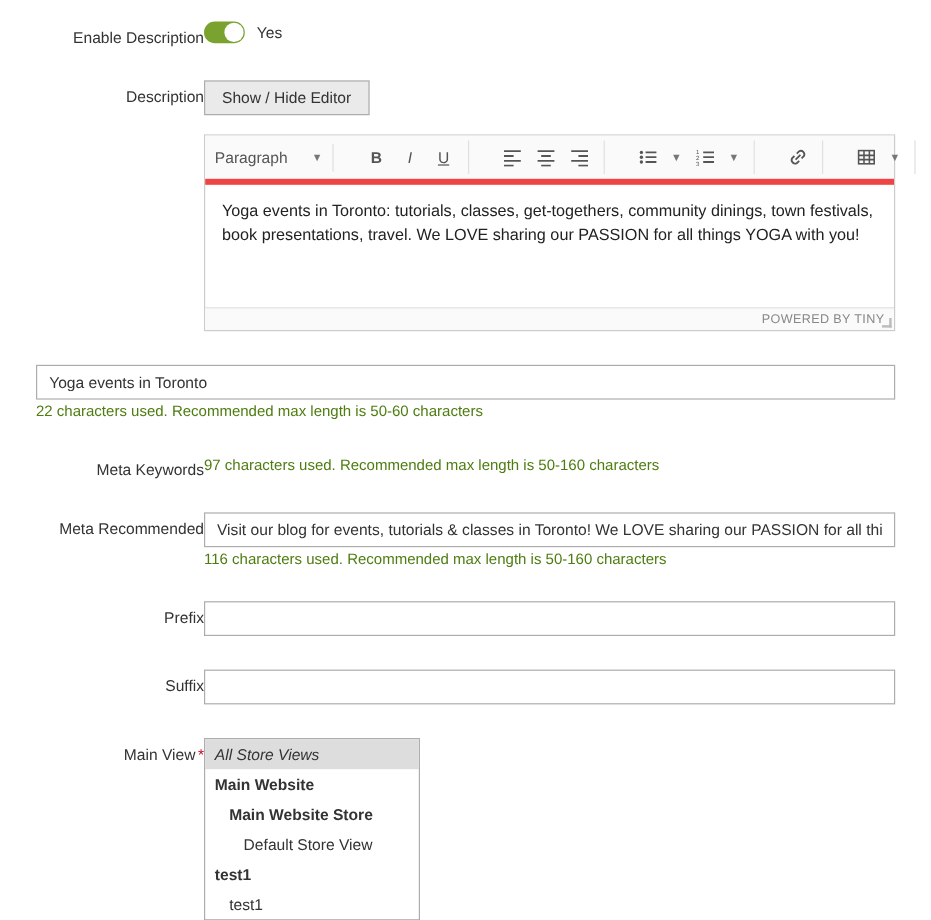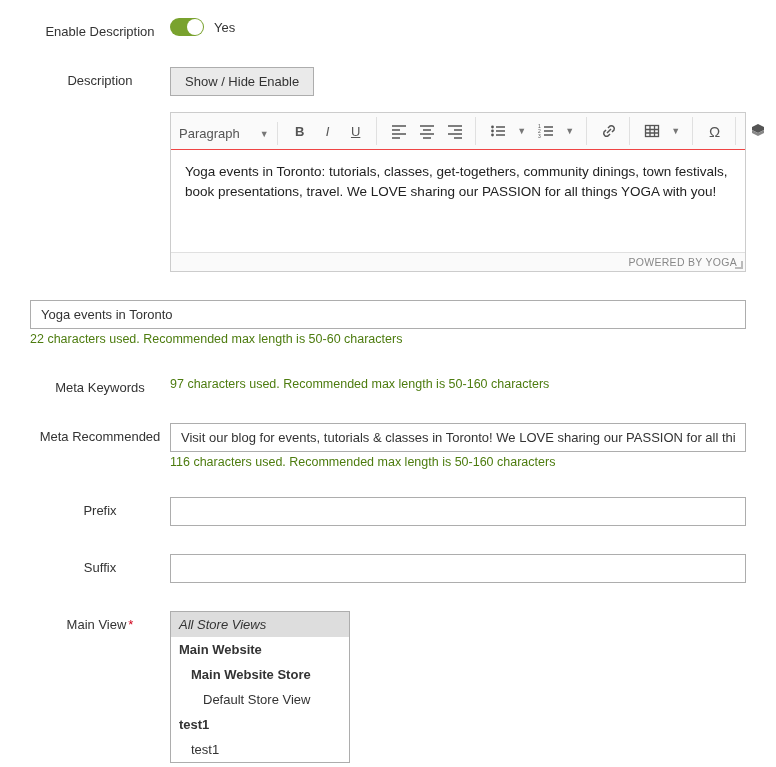--- a/index.html
+++ b/index.html
@@ -11,21 +11,21 @@
     color: #333;
     background: #fff;
   }
   .field-row {
     display: flex;
     align-items: flex-start;
     margin-bottom: 28px;
   }
   .label-col {
     width: 140px;
-    text-align: center;
+    text-align: right;
     padding-top: 6px;
     color: #333;
     flex-shrink: 0;
   }
   .value-col {
     flex: 1;
     min-width: 0;
   }
   
   .toggle-wrap { display:flex; align-items:center; }
@@ -55,25 +55,25 @@
     display:inline-block;
   }
   
   .editor {
     border: 1px solid #ccc;
     margin-top: 16px;
     background: #fff;
   }
   .toolbar {
     display: flex;
-    align-items: flex-end;
-    border-bottom: 1px solid #ef4444;
+    align-items: center;
+    border-bottom: 5px solid #ef4444;
     background: #fafafa;
     padding: 4px 0;
-    gap: 2px;
+    gap: 16px;
   }
   .toolbar-group {
     display: flex; align-items:center;
     border-right: 1px solid #e0e0e0;
     padding: 0 6px;
   }
   .formatsel {
     border:none; background:transparent;
     font-size:13px; color:#555;
     padding:4px 2px; cursor:pointer;
@@ -153,21 +153,21 @@
     <span class="toggle">
         <span class="toggle-knob"></span>
       </span>
     <span class="toggle-text">Yes</span>
   </div>
 </div>
 
 <div class="field-row">
   <div class="label-col">Description</div>
   <div class="value-col">
-    <span class="btn">Show / Hide Enable</span>
+    <span class="btn">Show / Hide Editor</span>
 
     <div class="editor">
       <div class="toolbar">
         <div class="toolbar-group">
           <div class="formatsel">
             <span>Paragraph</span>
             <span class="caret">▼</span>
           </div>
         </div>
         <div class="toolbar-group">
@@ -248,21 +248,21 @@
             <svg viewBox="0 0 16 16">
                 <path fill="#555" d="M8 1l6 3v3l-6 3-6-3V4z"></path>
                 <path fill="#888" d="M2 7l6 3 6-3v3l-6 3-6-3z"></path>
               </svg>
           </span>
         </div>
 
       </div>
       <div class="editor-body">Yoga events in Toronto: tutorials, classes, get-togethers, community dinings, town festivals, book presentations, travel. We LOVE sharing our PASSION for all things YOGA with you!</div>
       <div class="editor-footer">
-        <span>POWERED BY YOGA</span>
+        <span>POWERED BY TINY</span>
         <span class="resize-handle"></span>
       </div>
     </div>
   </div>
 </div>
 
 <div class="field-row">
   <div class="value-col">
     <input class="text-input" value="Yoga events in Toronto" style="">
     <div class="hint">22 characters used. Recommended max length is 50-60 characters</div>

